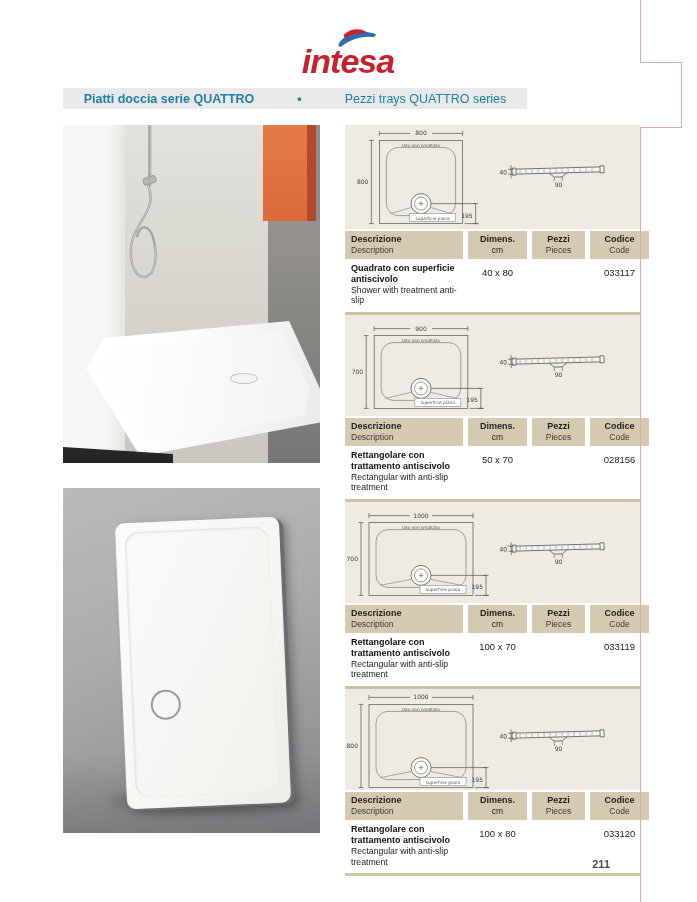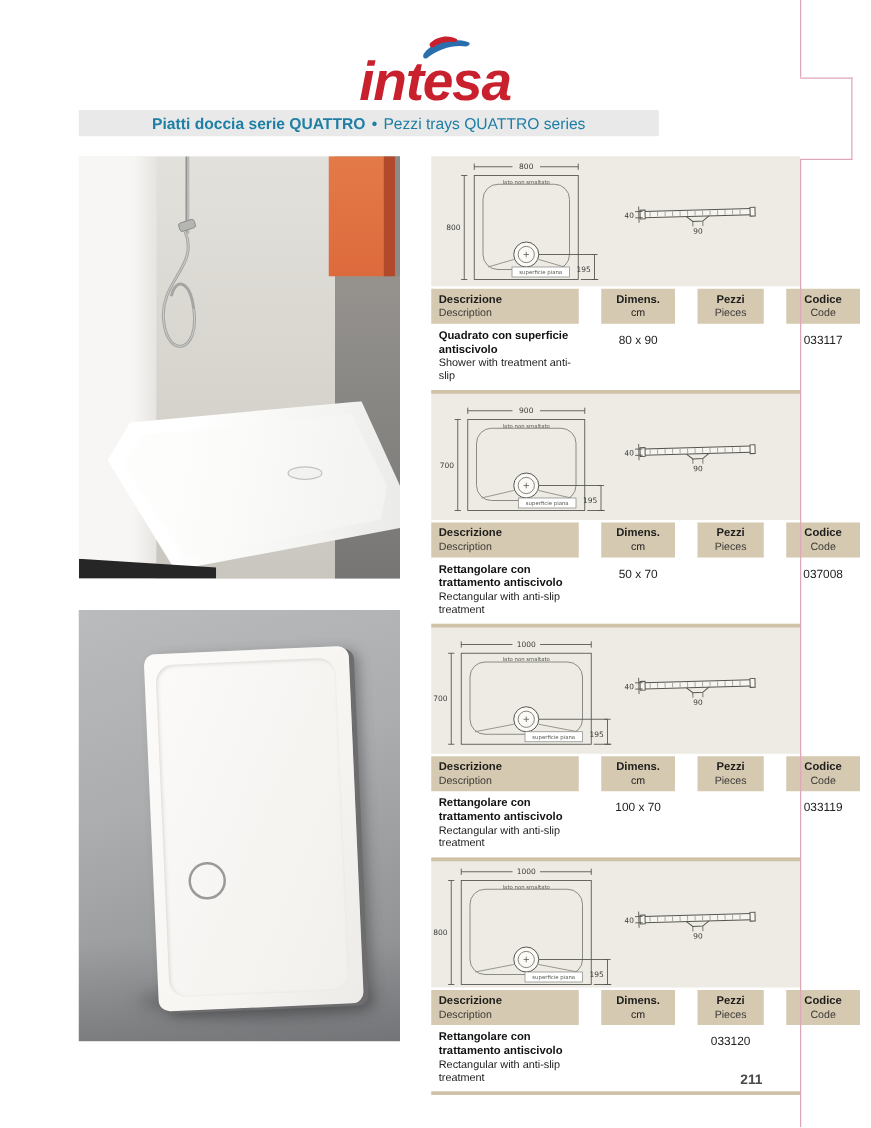--- a/index.html
+++ b/index.html
@@ -3,26 +3,26 @@
 <meta charset="utf-8">
 <style>
   html,body{margin:0;padding:0;background:#fff;}
   .page{position:relative;width:697px;height:902px;background:#fff;overflow:hidden;
         font-family:"Liberation Sans",sans-serif;color:#222;}
 
   
   .logo{position:absolute;left:268px;top:28px;width:160px;height:58px;text-align:center;}
   .logo .swoosh{position:absolute;left:62px;top:-2px;width:52px;height:24px;}
   .logo .word{position:absolute;left:0;top:16px;width:160px;
-              font-size:44px;font-weight:bold;font-style:italic;color:#c9202e;
+              font-size:34px;font-weight:bold;font-style:italic;color:#c9202e;
               letter-spacing:-1px;line-height:1;}
 
   
   .titlebar{position:absolute;left:63px;top:88px;width:464px;height:21px;background:#e9e9e9;
-            display:flex;align-items:center;justify-content:center;font-size:12.5px;color:#1d7fa5;}
+            display:flex;align-items:center;justify-content:center;font-size:12.5px;color:#1d7fa5;gap:38px;}
   .titlebar .it{font-weight:bold;}
   .titlebar .sep{font-weight:bold;padding:0 5px;}
 
   
   .photo{position:absolute;overflow:hidden;}
   .photo1{left:63px;top:125px;width:257px;height:338px;background:#f4f3f1;}
   .p1-leftwall{position:absolute;left:0;top:0;width:62px;height:338px;
                background:linear-gradient(90deg,#f7f6f4 70%,#e7e5e1 100%);}
   .p1-backwall{position:absolute;left:62px;top:0;width:143px;height:338px;
                background:linear-gradient(180deg,#e3e1db 0%,#d6d3cd 60%,#c9c6c0 100%);}
@@ -62,21 +62,21 @@
 
   
   .sections{position:absolute;left:345px;top:125px;width:295px;}
   .sections::after{content:"";display:block;width:295px;height:3px;background:#cfc2a9;}
   section.product{margin:0 0 0 0;}
   .drawing-panel{width:295px;height:104px;background:#edebe4;box-sizing:border-box;position:relative;}
   .drawing-panel.topbar{border-top:3px solid #cfc2a9;}
   .drawing-panel svg{display:block;}
 
   .spec-table{width:295px;margin-top:2px;margin-bottom:4px;}
-  .thead,.trow{display:grid;grid-template-columns:118px 59px 53px 59px;column-gap:18px;}
+  .thead,.trow{display:grid;grid-template-columns:118px 59px 53px 59px;column-gap:5px;}
   .th{background:#d6c9b1;padding:3px 6px 3px 6px;min-height:20px;}
   .th .l1{font-size:9px;font-weight:bold;color:#1d1d1b;line-height:1.25;}
   .th .l2{font-size:8.5px;color:#3a3a36;line-height:1.25;}
   .th.center{text-align:center;}
   .th.center .l2.bold{font-weight:normal;color:#1d1d1b;}
   .trow{min-height:44px;}
   .td{padding:4px 6px 2px 6px;}
   .td .nit{font-size:9px;font-weight:bold;color:#111;line-height:1.22;}
   .td .nen{font-size:8.7px;color:#222;line-height:1.22;}
   .td.center{text-align:center;font-size:9.5px;padding-top:8px;}
@@ -226,21 +226,21 @@
           <div class="th center">
             <div class="l1">Codice</div>
             <div class="l2">Code</div>
           </div>
         </div>
         <div class="trow">
           <div class="td">
             <div class="nit">Quadrato con superficie antiscivolo</div>
             <div class="nen">Shower with treatment anti-slip</div>
           </div>
-          <div class="td center">80 x 90</div>
+          <div class="td center">40 x 80</div>
           <div class="td center"></div>
           <div class="td center code">033117</div>
         </div>
       </div>
       </section>
       <section class="product">
       <div class="drawing-panel topbar">
     <svg width="295" height="104" viewBox="0 0 295 104">
       <g stroke="#55554f" stroke-width="0.7" fill="none">
         <line x1="29.200000000000003" y1="13.600000000000001" x2="65" y2="13.600000000000001"></line>
@@ -322,21 +322,21 @@
             <div class="l2">Code</div>
           </div>
         </div>
         <div class="trow">
           <div class="td">
             <div class="nit">Rettangolare con trattamento antiscivolo</div>
             <div class="nen">Rectangular with anti-slip treatment</div>
           </div>
           <div class="td center">50 x 70</div>
           <div class="td center"></div>
-          <div class="td center code">037008</div>
+          <div class="td center code">028156</div>
         </div>
       </div>
       </section>
       <section class="product">
       <div class="drawing-panel topbar">
     <svg width="295" height="104" viewBox="0 0 295 104">
       <g stroke="#55554f" stroke-width="0.7" fill="none">
         <line x1="24" y1="13.600000000000001" x2="65" y2="13.600000000000001"></line>
         <line x1="87" y1="13.600000000000001" x2="128" y2="13.600000000000001"></line>
         <line x1="24" y1="11.100000000000001" x2="24" y2="16.1"></line>
@@ -508,20 +508,21 @@
           <div class="th center">
             <div class="l1">Codice</div>
             <div class="l2">Code</div>
           </div>
         </div>
         <div class="trow">
           <div class="td">
             <div class="nit">Rettangolare con trattamento antiscivolo</div>
             <div class="nen">Rectangular with anti-slip treatment</div>
           </div>
+          <div class="td center">100 x 80</div>
           <div class="td center"></div>
           <div class="td center code">033120</div>
         </div>
       </div>
       </section>
     </div>
 
   <div class="edge-line-top"></div>
   <div class="edge-tab"></div>
   <div class="edge-line-bottom"></div>

